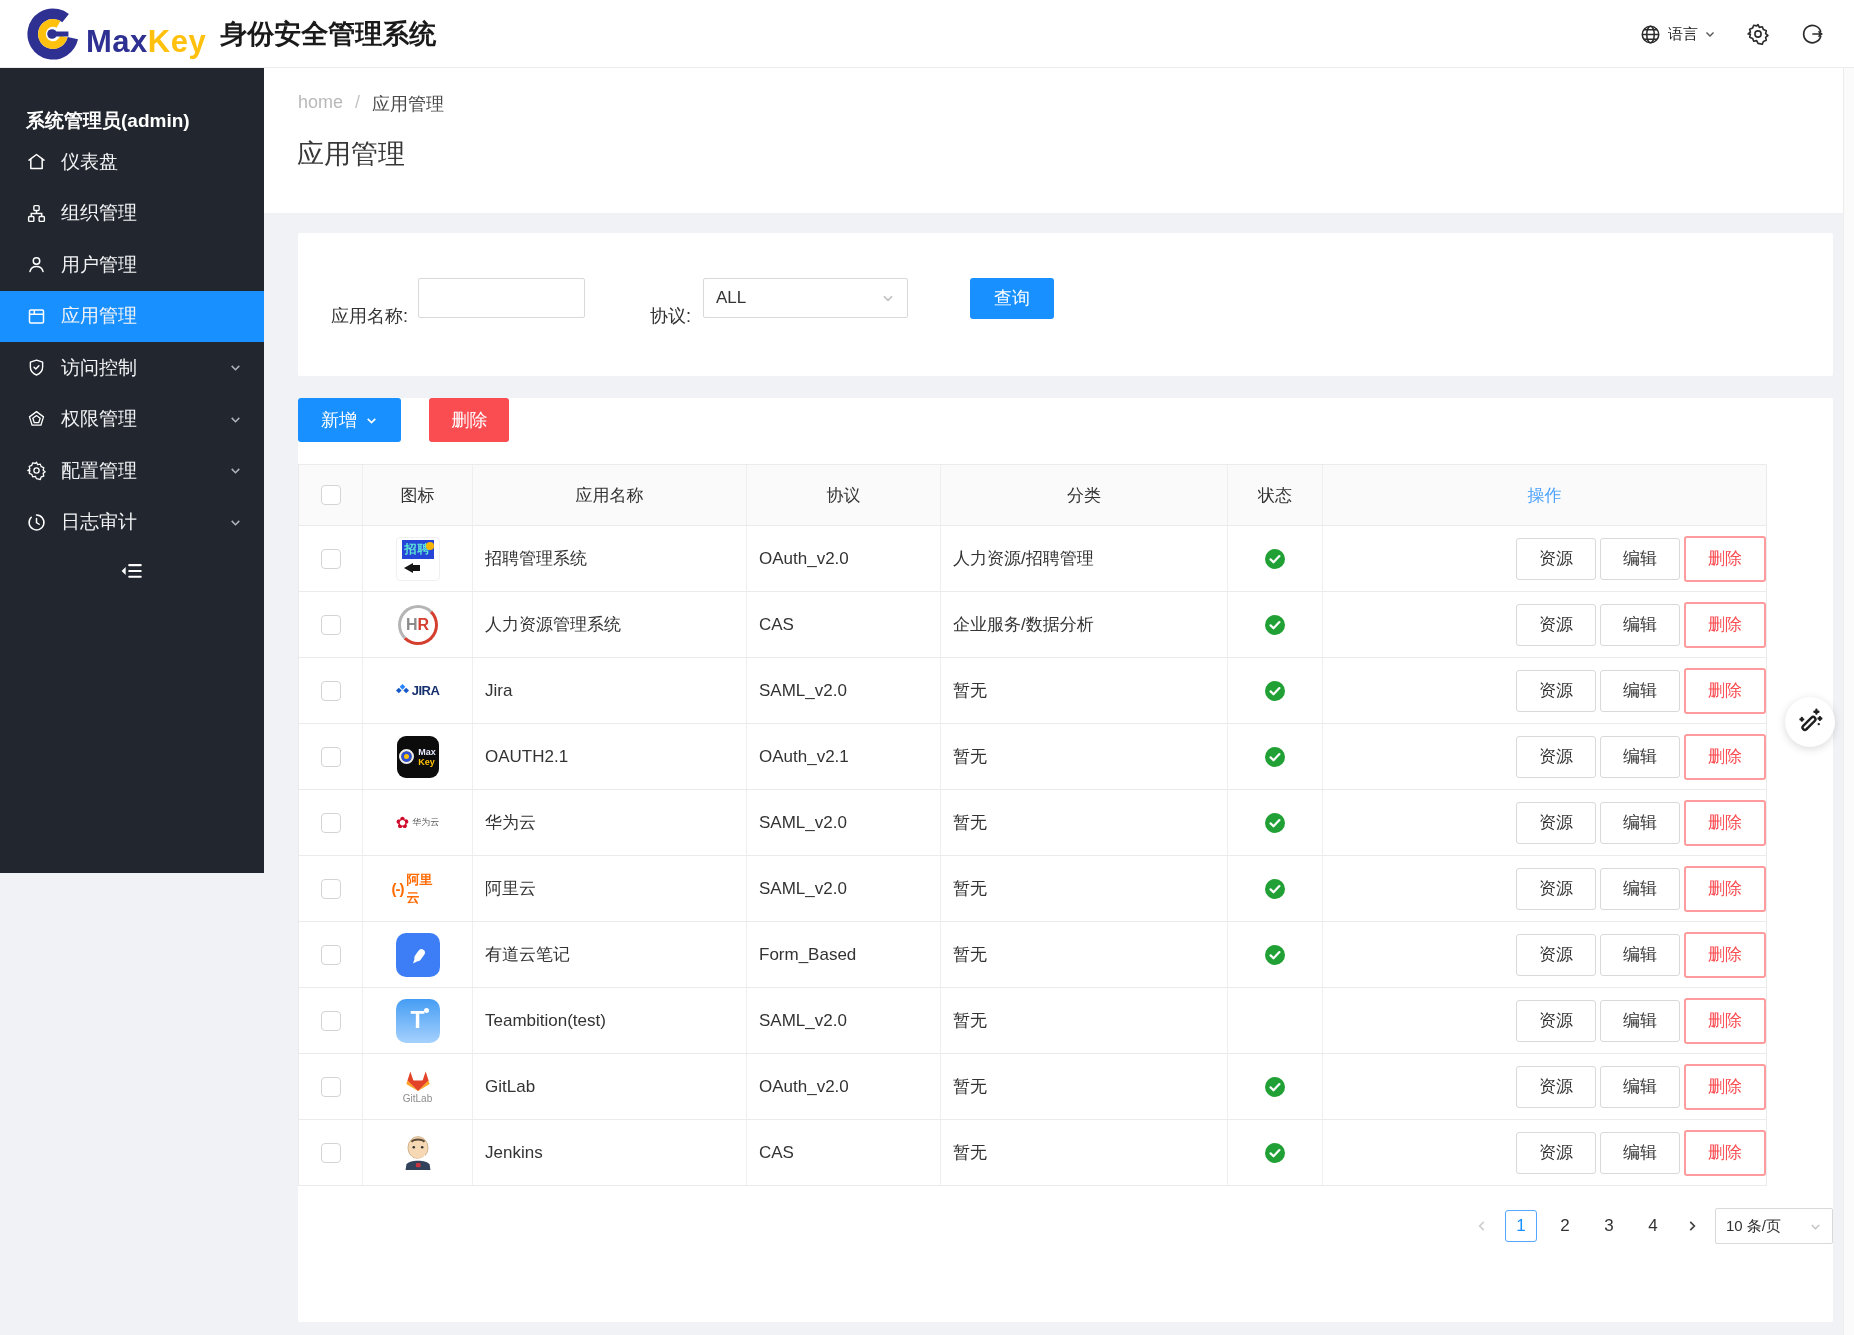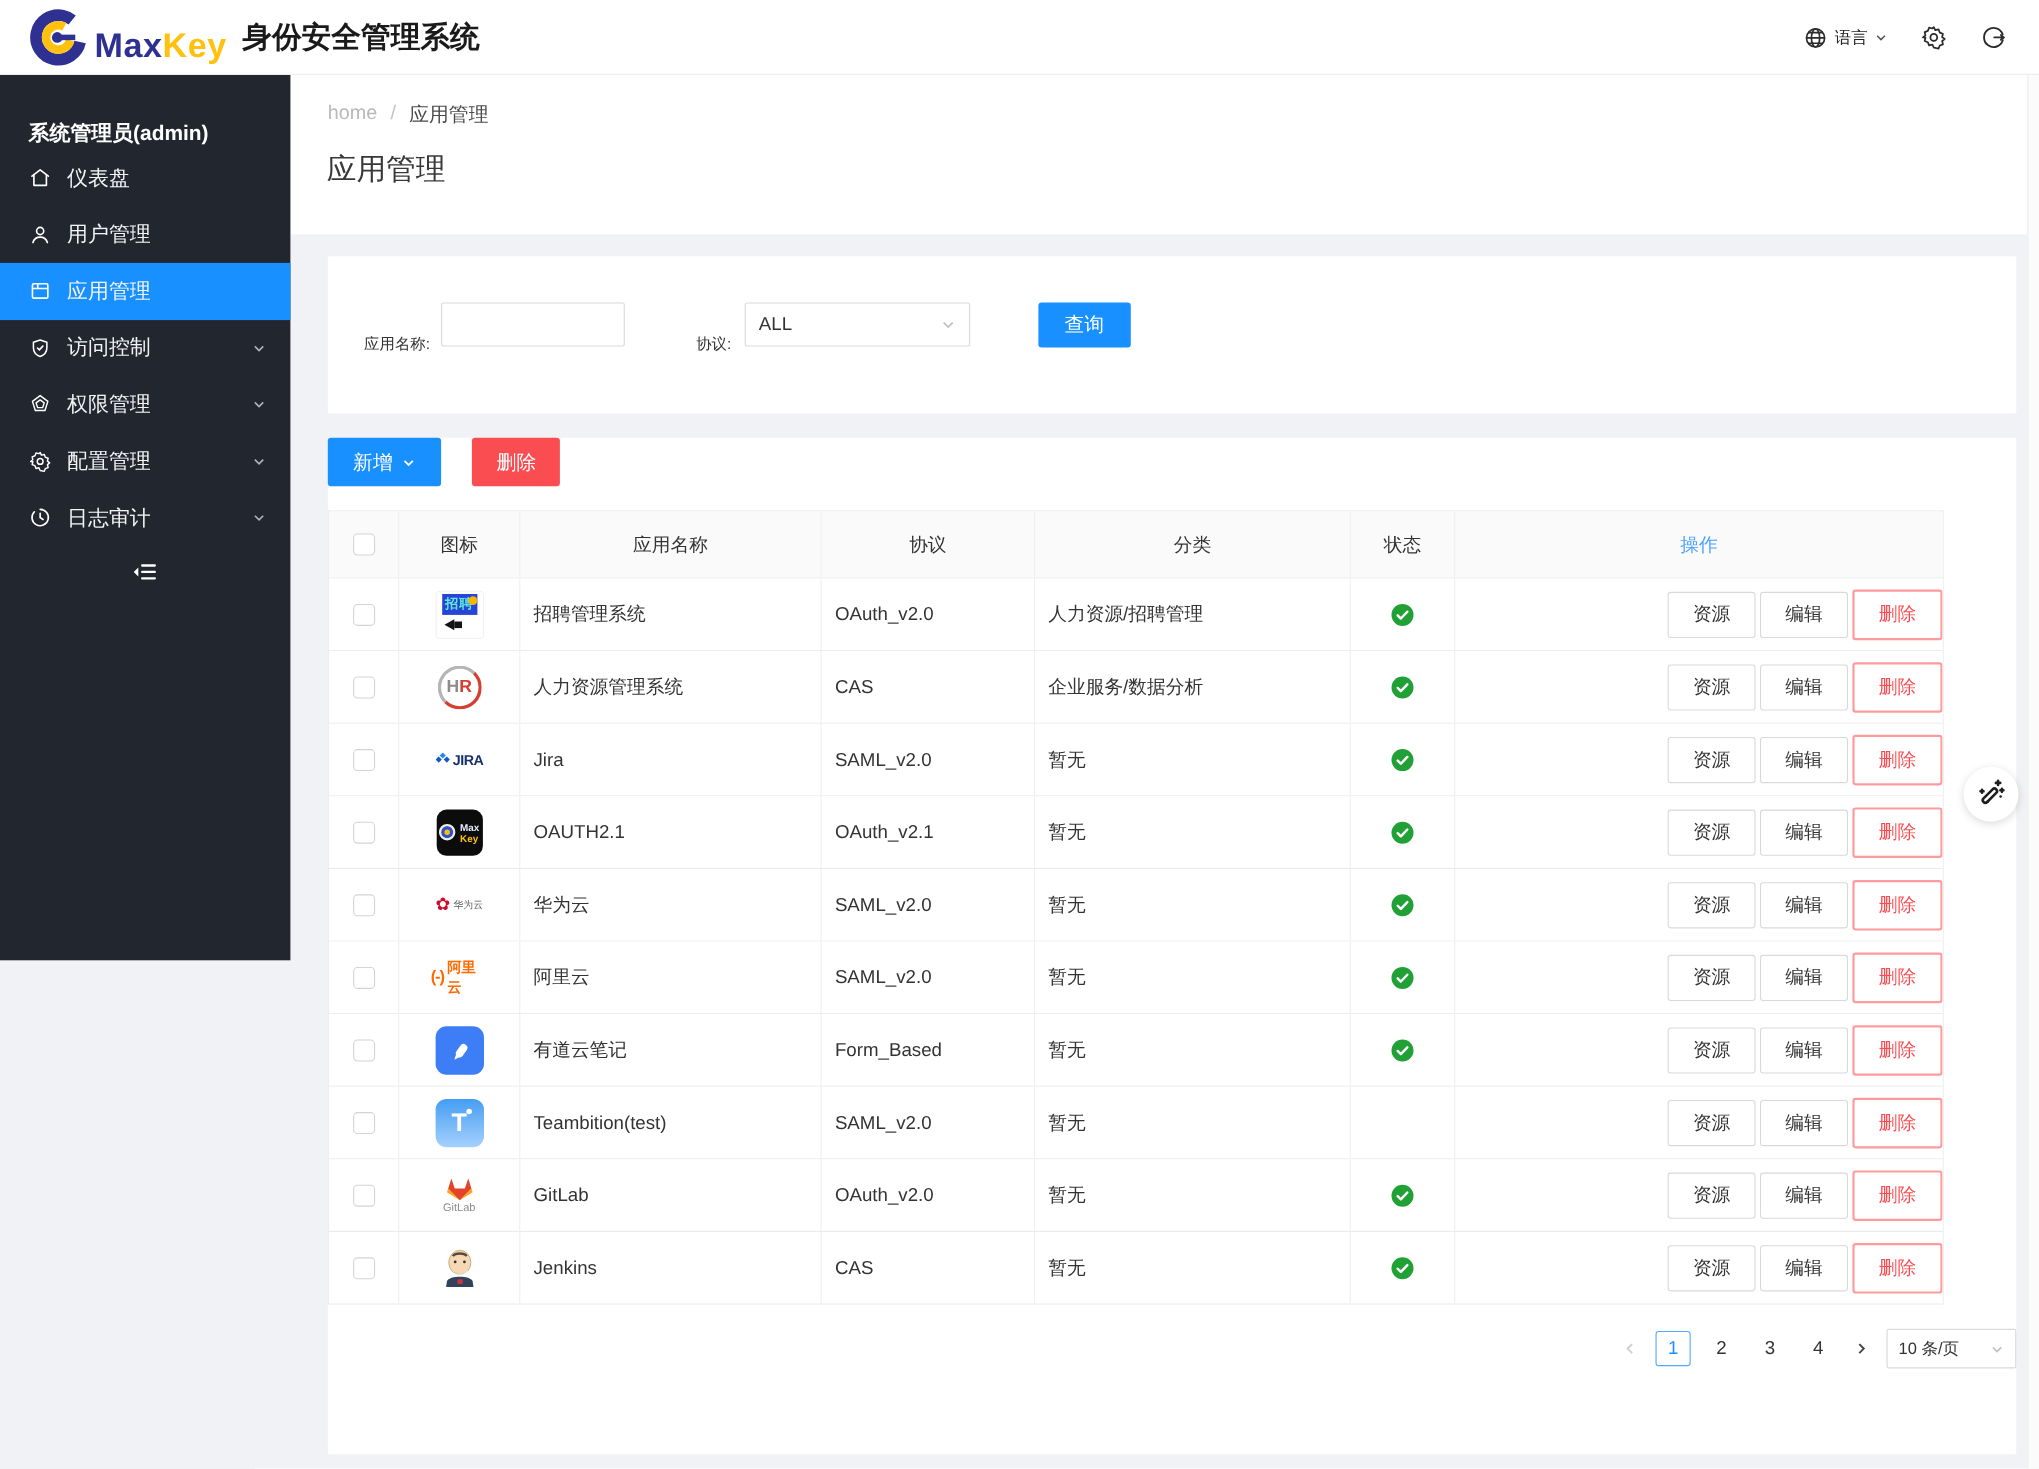--- a/index.html
+++ b/index.html
@@ -38,21 +38,21 @@
   .bc-sep { color:#c3c3c3; }
   .bc-cur { color:#4a4a4a; }
   .page-title { position:absolute; left:33px; top:68px; font-size:27px; font-weight:500; color:#383838; }
 
   
   .card { position:absolute; background:#fff; border-radius:2px; }
   .card-filter { left:298px; top:233px; width:1535px; height:143px; }
   .card-table  { left:298px; top:398px; width:1535px; height:924px; }
 
   .filter-row { display:flex; align-items:center; padding:35px 0 0 33px; }
-  .f-label { font-size:14px; color:#333;margin-top:36px; }
+  .f-label { font-size:18px; color:#333;margin-top:36px; }
   .f-input { width:167px; height:40px; border:1px solid #d9d9d9; border-radius:2px; margin-left:10px;
              font-size:16px; padding:0 10px; outline:none; background:#fff; }
   .f-select { width:205px; height:40px; border:1px solid #d9d9d9; border-radius:2px; margin-left:12px;
               display:flex; align-items:center; justify-content:space-between; padding:0 12px; cursor:pointer; background:#fff; }
   .f-select .sel-text { font-size:17px; color:#333; }
   .gap-protocol { margin-left:65px; }
   .btn { border:none; border-radius:3px; font-size:18px; cursor:pointer; display:inline-flex;
          align-items:center; justify-content:center; font-family:inherit; }
   .btn-primary { background:#1890ff; color:#fff; }
   .btn-search { width:84px; height:41px; margin-left:62px; }
@@ -178,20 +178,32 @@
     <span class="side-ic">
           <svg width="21" height="21" viewBox="0 0 24 24" fill="none" stroke="#fff" stroke-width="1.7" stroke-linecap="round" stroke-linejoin="round">
             <path d="M3.5 10.5L12 4l8.5 6.5"></path>
             <path d="M5.5 9.5V20h13V9.5"></path>
           </svg>
         </span>
     <span class="side-label">仪表盘</span>
 
   </div>
 
+  <div class="side-item">
+    <span class="side-ic">
+          <svg width="21" height="21" viewBox="0 0 24 24" fill="none" stroke="#fff" stroke-width="1.6">
+            <rect x="9" y="3" width="6" height="5.5" rx="1"></rect>
+            <rect x="3" y="15.5" width="6" height="5.5" rx="1"></rect>
+            <rect x="15" y="15.5" width="6" height="5.5" rx="1"></rect>
+            <path d="M12 8.5v3.5 M6 15.5V12h12v3.5"></path>
+          </svg>
+        </span>
+    <span class="side-label">组织管理</span>
+
+  </div>
 
   <div class="side-item">
     <span class="side-ic">
           <svg width="21" height="21" viewBox="0 0 24 24" fill="none" stroke="#fff" stroke-width="1.7" stroke-linecap="round">
             <circle cx="12" cy="8" r="3.7"></circle>
             <path d="M4.5 20c1.2-4 4-5.6 7.5-5.6s6.3 1.6 7.5 5.6"></path>
           </svg>
         </span>
     <span class="side-label">用户管理</span>
 

